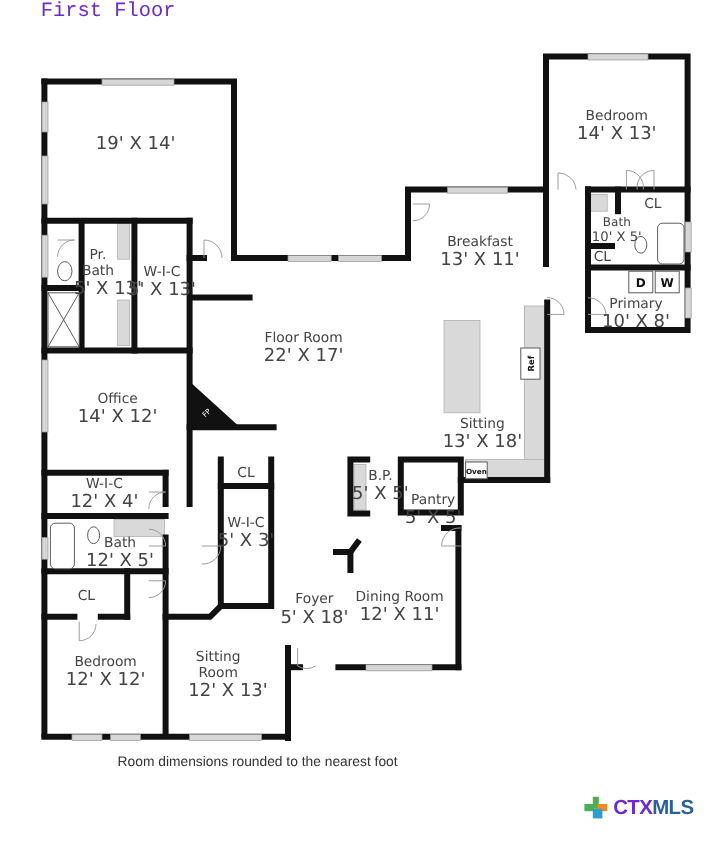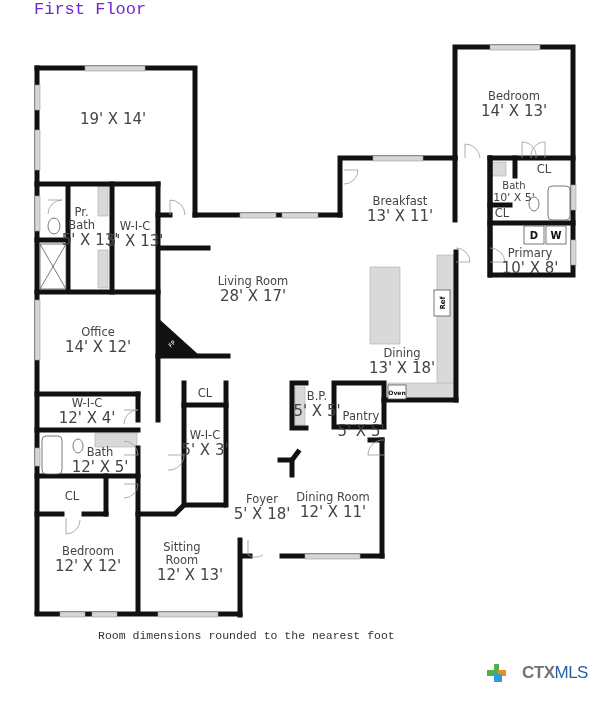--- a/index.html
+++ b/index.html
@@ -4,24 +4,24 @@
 <style>
   html, body { margin:0; padding:0; background:#ffffff; }
   body { width:600px; height:702px; position:relative; overflow:hidden; font-family:"Liberation Sans", sans-serif; color:#333; }
   .title { position:absolute; left:10px; top:0px; font-size:17px; color:#6d28d9; font-family:Liberation Mono, monospace;margin-left:24px; }
   svg.plan { position:absolute; left:0; top:0; }
   .lbl { position:absolute; text-align:center; font-family:"DejaVu Sans", sans-serif; color:#444; line-height:1.15; white-space:nowrap; transform:translate(-50%,-50%); }
   .lbl .n { font-size:11.5px; display:block; }
   .lbl .d { font-size:15px; display:block; }
   .lbl.sm .n { font-size:10px; }
   .lbl.sm .d { font-size:11px; }
-  .note { position:absolute; left:98px; top:629px; font-size:11.5px; font-family:Liberation Mono, monospace; color:#333; }
+  .note { position:absolute; left:98px; top:629px; font-size:11.5px; font-family:Liberation Sans, sans-serif; color:#333; }
   .logo { position:absolute; left:485px; top:662px; display:flex; align-items:center; }
-  .logo .t1 { color:#737373; font-weight:bold; font-size:17px; font-family:"Liberation Sans", sans-serif; letter-spacing:-0.5px;margin-left:11px; }
-  .logo .t2 { color:#2a5fa0; font-weight:normal; font-size:17px; font-family:"Liberation Sans", sans-serif; letter-spacing:-0.5px; }
+  .logo .t1 { color:#6d28d9; font-weight:bold; font-size:17px; font-family:"Liberation Sans", sans-serif; letter-spacing:-0.5px; }
+  .logo .t2 { color:#2a5fa0; font-weight:bold; font-size:17px; font-family:"Liberation Sans", sans-serif; letter-spacing:-0.5px; }
 </style>
 </head>
 <body>
 
 <div class="title">First Floor</div>
 
 <svg class="plan" width="600" height="702" viewBox="0 0 600 702">
   <g fill="#d9d9d9" stroke="#aaa" stroke-width="0.6">
 
     <rect x="98" y="186" width="10" height="30"></rect>
@@ -187,29 +187,29 @@
 </div>
 <div class="lbl" style="left:530px;top:262px">
   <span class="n">Primary</span>
   <span class="d">10' X 8'</span>
 </div>
 <div class="lbl" style="left:400px;top:210px">
   <span class="n">Breakfast</span>
   <span class="d">13' X 11'</span>
 </div>
 <div class="lbl" style="left:253px;top:290px">
-  <span class="n">Living Room</span>
-  <span class="d">28' X 17'</span>
+  <span class="n">Floor Room</span>
+  <span class="d">22' X 17'</span>
 </div>
 <div class="lbl" style="left:98px;top:341px">
   <span class="n">Office</span>
   <span class="d">14' X 12'</span>
 </div>
 <div class="lbl" style="left:402px;top:362px">
-  <span class="n">Dining</span>
+  <span class="n">Sitting</span>
   <span class="d">13' X 18'</span>
 </div>
 <div class="lbl" style="left:317px;top:405px">
   <span class="n">B.P.</span>
   <span class="d">5' X 5'</span>
 </div>
 <div class="lbl" style="left:361px;top:425px">
   <span class="n">Pantry</span>
   <span class="d">5' X 5'</span>
 </div>

